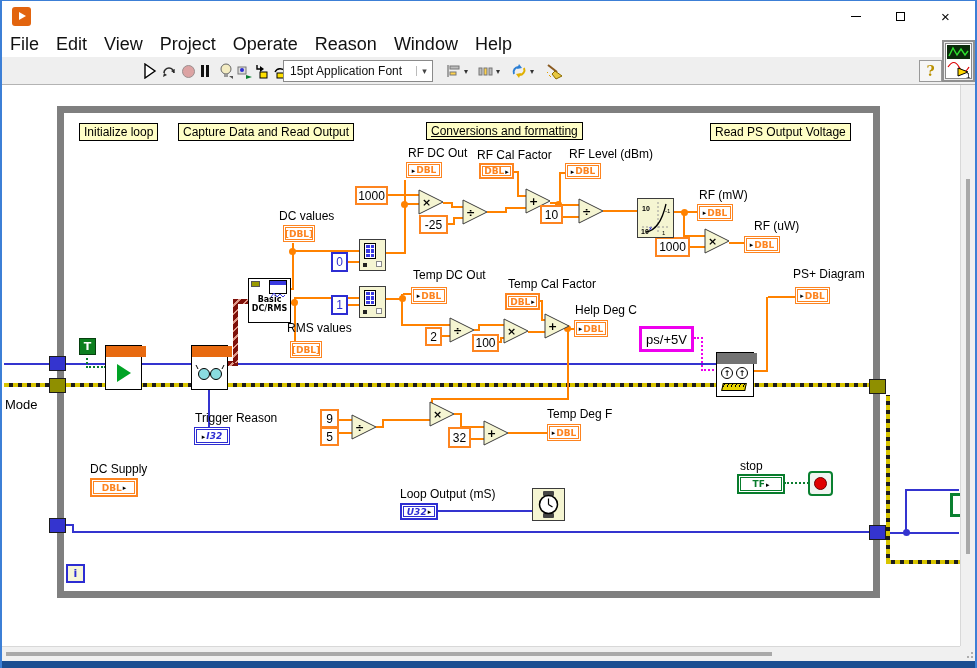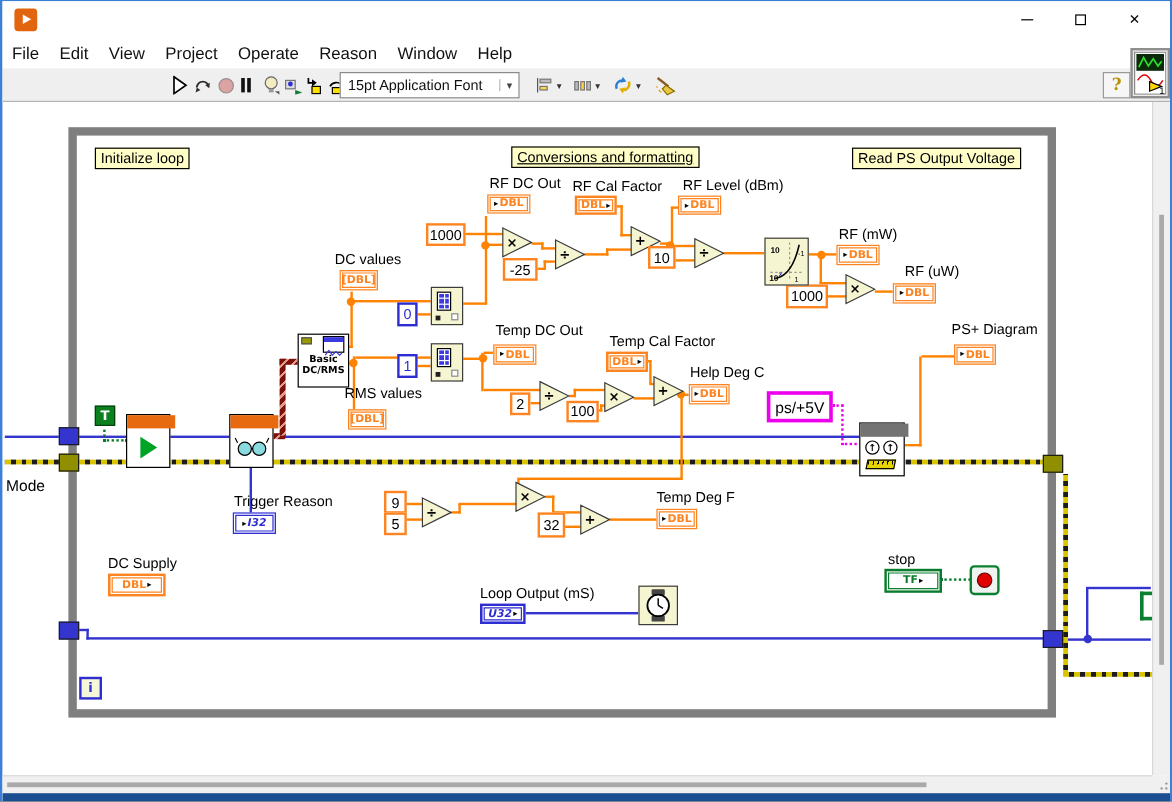--- a/index.html
+++ b/index.html
@@ -11,21 +11,21 @@
   
   #titlebar{left:0;top:0;width:100%;height:30px;background:#fff;}
   #lvicon{left:10px;top:6px;width:19px;height:19px;background:#e2640e;border-radius:3px;}
   #lvicon .tri{position:absolute;left:7px;top:5px;width:0;height:0;border-left:7px solid #fff;border-top:4.5px solid transparent;border-bottom:4.5px solid transparent;}
   #title{left:38px;top:8px;font-size:12.5px;color:#1b1b1b;white-space:nowrap;}
   .capbtn{top:0;width:45px;height:30px;display:flex;align-items:center;justify-content:center;}
   .minbar{width:10px;height:1px;background:#000;}
   .maxsq{width:9px;height:9px;border:1px solid #000;}
   .closex{font-size:15px;color:#000;line-height:1;}
   #menubar{left:0;top:30px;width:100%;height:26px;background:#fff;display:flex;align-items:center;padding-left:8px;}
-  .mitem{font-size:14px;color:#111;margin-right:17px;}
+  .mitem{font-size:18px;color:#111;margin-right:17px;}
   #toolbar{left:0;top:56px;width:100%;height:28px;background:#efefef;border-bottom:1px solid #b3b3b3;}
   .tbtn{display:flex;align-items:center;justify-content:center;}
   #fontbox{left:281px;top:59px;width:150px;height:22px;background:#fff;border:1px solid #8a8a8a;display:flex;align-items:center;font-size:12px;padding-left:6px;color:#111;}
   #fontbox .dd{margin-left:auto;border-left:1px solid #bbb;width:16px;text-align:center;color:#444;font-size:9px;}
   .ddarrow{font-size:8px;color:#333;margin-left:2px;}
   #helpbtn{left:917px;top:59px;width:23px;height:22px;background:#f6f6f6;border:1px solid #999;font:bold 14px "DejaVu Serif",serif;color:#b99000;}
   #viicon{left:940px;top:39px;width:33px;height:42px;background:#ececec;border:2px solid #8f8f8f;padding:1px;}
   
   .sbtrack{background:#f0f0f0;}
   .sbthumb{background:#a9a9a9;}
@@ -178,20 +178,21 @@
   <div class="a dot dot-o" style="left:562px;top:324px;"></div>
   <div class="a dot dot-b" style="left:901px;top:528px;"></div>
 
   <div class="a srq sr-b" style="left:47px;top:355px;width:17px;height:15px;"></div>
   <div class="a srq sr-e" style="left:47px;top:377px;width:17px;height:15px;"></div>
   <div class="a srq sr-b" style="left:47px;top:517px;width:17px;height:15px;"></div>
   <div class="a srq sr-e" style="left:867px;top:378px;width:17px;height:15px;"></div>
   <div class="a srq sr-b" style="left:867px;top:524px;width:17px;height:15px;"></div>
 
   <div class="a seclbl" style="left:77px;top:122px;">Initialize loop</div>
+  <div class="a seclbl" style="left:176px;top:122px;">Capture Data and Read Output</div>
   <div class="a seclbl" style="left:424px;top:121px;text-decoration:underline;">Conversions and formatting</div>
   <div class="a seclbl" style="left:708px;top:122px;">Read PS Output Voltage</div>
 
   <div class="a op" style="left:416px;top:188px;"><svg width="26" height="26">
         <polygon points="1,1 25,13 1,25" fill="#f5f5d2" stroke="#3c3c3c"></polygon>
       </svg><span class="sym">×</span></div>
   <div class="a op" style="left:460px;top:198px;"><svg width="26" height="26">
         <polygon points="1,1 25,13 1,25" fill="#f5f5d2" stroke="#3c3c3c"></polygon>
       </svg><span class="sym">÷</span></div>
   <div class="a op" style="left:523px;top:187px;"><svg width="26" height="26">

